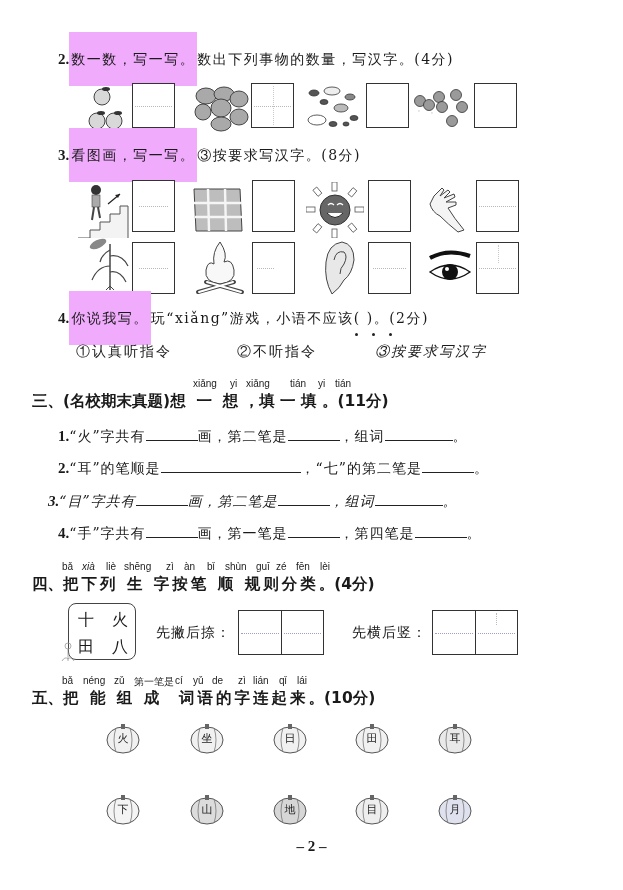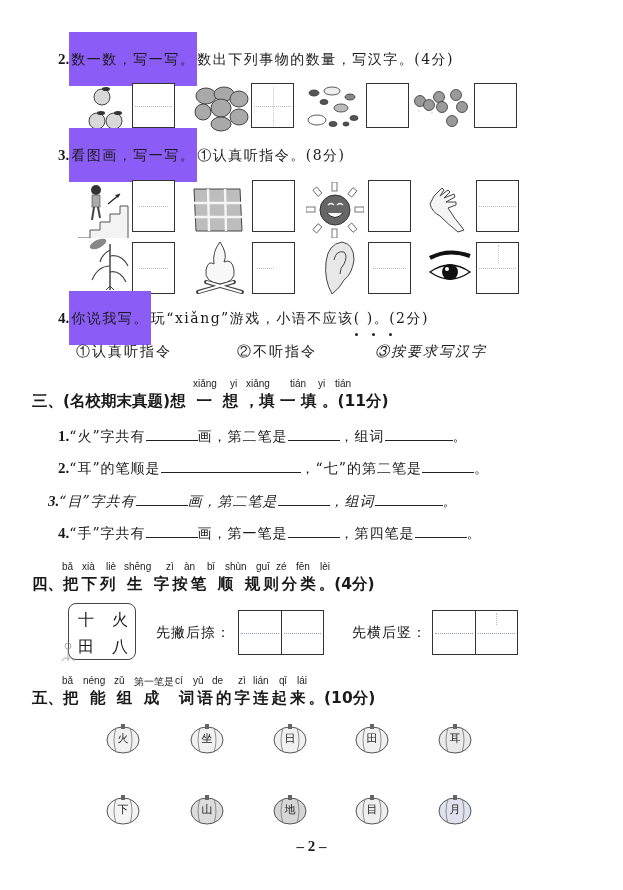--- a/index.html
+++ b/index.html
@@ -1,21 +1,21 @@
 <!DOCTYPE html>
 <html><head>
 <meta charset="utf-8">
 <style>
   html, body { margin:0; padding:0; }
   body { width:623px; height:890px; background:#ffffff; position:relative; overflow:hidden;
          font-family:"DejaVu Serif","Liberation Serif",serif; color:#1a1a1a; }
   .abs { position:absolute; }
   .q-line { position:absolute; font-size:14px; white-space:nowrap; letter-spacing:1.5px; }
   .q-num { font-family:"Liberation Serif",serif; font-weight:bold; font-size:15px; letter-spacing:0; }
-  .q-hl { background:#8b5cf6; padding:19px 2px; }
+  .q-hl { background:#f0abfc; padding:19px 2px; }
   .box { position:absolute; width:43px; height:45px; border:1.3px solid #333; box-sizing:border-box; background:#fff; }
   .box .hdash { position:absolute; left:2px; right:2px; top:50%; border-top:1px dotted #b8b8b8; }
   .box .vdash { position:absolute; top:2px; bottom:2px; left:50%; border-left:1px dotted #c8c8c8; }
   .sec-title { position:absolute; font-family:"DejaVu Sans","Liberation Sans",sans-serif; font-weight:bold;
                font-size:15.5px; white-space:nowrap; }
   .pinyin-row { position:absolute; font-family:"Liberation Sans","DejaVu Sans",sans-serif; font-size:10px;
                 white-space:nowrap; color:#222; }
   .pinyin-row span { position:absolute; top:0; }
   .fill-line { position:absolute; font-size:14px; white-space:nowrap; letter-spacing:1px; }
   .blank { display:inline-block; border-bottom:1px solid #222; height:12px; vertical-align:baseline; }
@@ -90,21 +90,21 @@
     <circle cx="44" cy="10" r="5.5"></circle>
       <circle cx="50" cy="22" r="5.5"></circle>
       <circle cx="40" cy="36" r="5.5"></circle>
       <circle cx="20" cy="28" r="0.1"></circle>
     <circle cx="7" cy="26" r="0.1"></circle>
   </g>
 </svg>
 <div class="box" style="left:474px;top:83px;"></div>
 
 <div class="q-line" style="left:58px;top:147px;">
-  <span class="q-num">3.</span><span class="q-hl">看图画，写一写。</span><span>①认真听指令。</span><span>(8分)</span>
+  <span class="q-num">3.</span><span class="q-hl">看图画，写一写。</span><span>③按要求写汉字。</span><span>(8分)</span>
 </div>
 
 <svg class="abs" style="left:78px;top:184px;" width="52" height="54" viewBox="0 0 52 54">
   <polyline points="0,54 12,54 12,46 22,46 22,38 32,38 32,30 42,30 42,22 50,22 50,54" fill="#f3f3f3" stroke="#555" stroke-width="1"></polyline>
   <circle cx="18" cy="6" r="5" fill="#333"></circle>
     <rect x="14" y="11" width="8" height="12" fill="#aaa" stroke="#444" stroke-width="0.6"></rect>
   <line x1="16" y1="23" x2="14" y2="36" stroke="#444" stroke-width="2"></line>
     <line x1="20" y1="23" x2="22" y2="34" stroke="#444" stroke-width="2"></line>
   <line x1="30" y1="20" x2="42" y2="10" stroke="#222" stroke-width="1.2"></line>
     <polygon points="42,10 37,11 40,14" fill="#222"></polygon>
@@ -228,21 +228,21 @@
 </div>
 <div class="fill-line" style="left:48px;top:493px;font-style:italic;">
   <span class="q-num">3.</span><span>“目”字共有</span><span class="blank" style="width:52px;"></span><span>画，第二笔是</span><span class="blank" style="width:52px;"></span><span>，组词</span><span class="blank" style="width:68px;"></span><span>。</span>
 </div>
 <div class="fill-line" style="left:58px;top:525px;">
   <span class="q-num">4.</span><span>“手”字共有</span><span class="blank" style="width:52px;"></span><span>画，第一笔是</span><span class="blank" style="width:52px;"></span><span>，第四笔是</span><span class="blank" style="width:52px;"></span><span>。</span>
 </div>
 
 <div class="pinyin-row" style="left:0;top:561px;width:623px;height:12px;">
   <span style="left:62px;">bǎ</span>
-  <span style="left:82px;">xià</span>
+  <span style="left:82px;font-style:italic;">xià</span>
   <span style="left:106px;">liè</span>
   <span style="left:124px;">shēng</span>
   <span style="left:166px;">zì</span>
   <span style="left:184px;">àn</span>
   <span style="left:207px;">bǐ</span>
   <span style="left:225px;">shùn</span>
   <span style="left:256px;">guī</span>
   <span style="left:276px;">zé</span>
   <span style="left:296px;">fēn</span>
   <span style="left:320px;">lèi</span>

